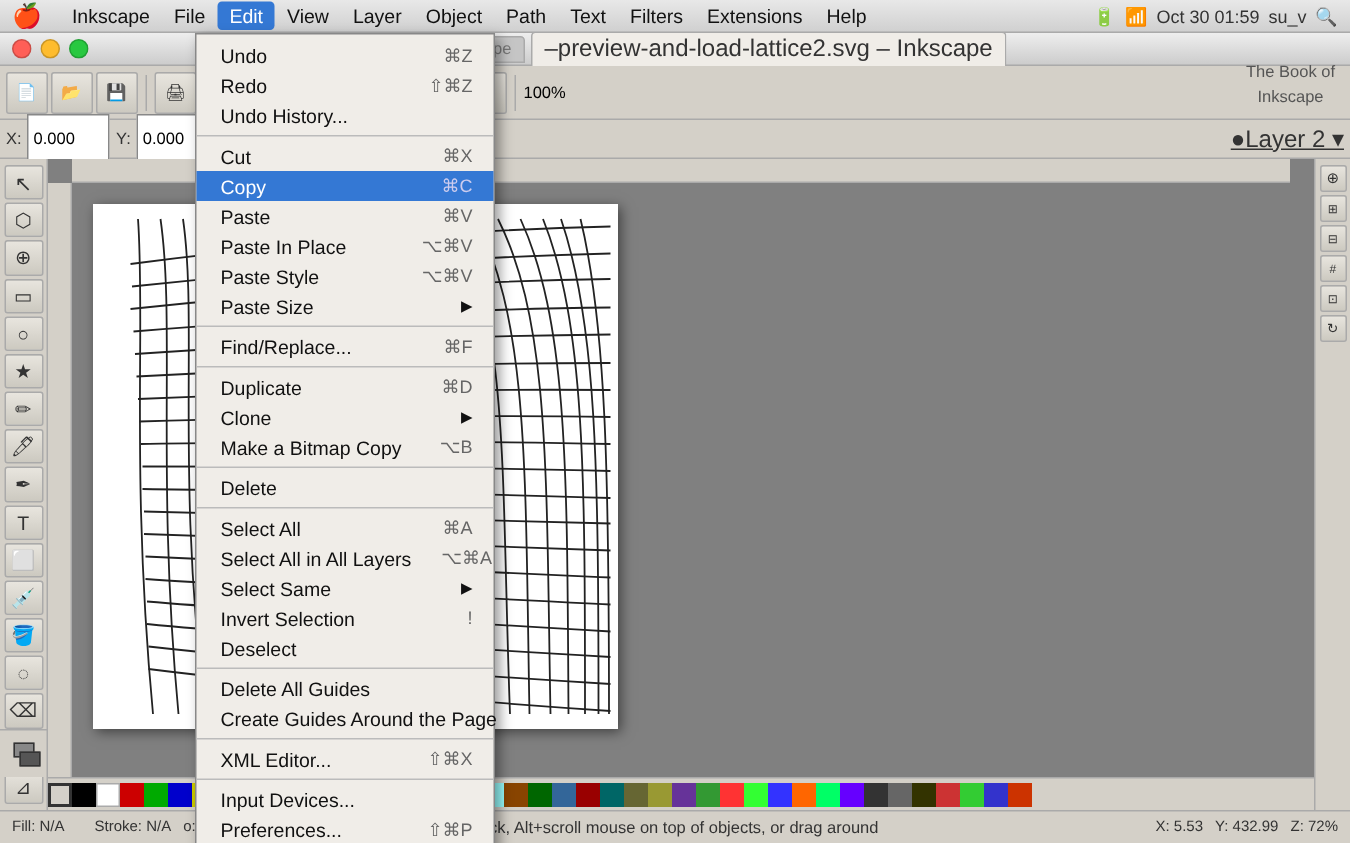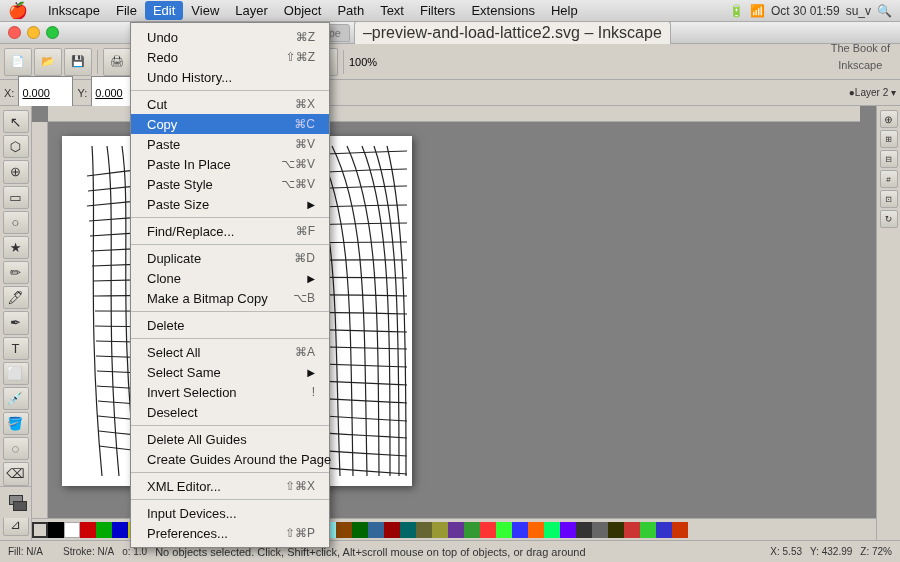--- a/index.html
+++ b/index.html
@@ -122,21 +122,20 @@
       color: #333;
       gap: 4px;
     }
     .coord-field {
       background: white;
       border: 1px solid #888;
       height: 18px;
       width: 55px;
       font-size: 11px;
       padding: 16px 3px;
-      text-decoration: underline;
     }
     .coord-label {
       font-size: 11px;
       color: #333;
     }
 
     
     .main-layout {
       display: flex;
       position: absolute;
@@ -350,21 +349,21 @@
   <div class="toolbar2" style="position:relative; top:22px;">
     <span class="coord-label">X:</span>
     <input class="coord-field" value="0.000" style="">
     <span class="coord-label">Y:</span>
     <input class="coord-field" value="0.000" style="">
     <span class="coord-label">W:</span>
     <input class="coord-field" value="0.000" style="">
     <span class="coord-label">H:</span>
     <input class="coord-field" value="0.000" style="">
     <span class="coord-label">px</span>
-    <span style="margin-left:auto; font-size:10px;">●Layer 2 ▾</span>
+    <span style="margin-left:auto; font-size:16px;text-decoration:underline;">●Layer 2 ▾</span>
   </div>
 
   <div class="main-layout">
 
     <div class="left-toolbar">
       <div class="left-btn" style="font-size:14px;">↖</div>
       <div class="left-btn">⬡</div>
       <div class="left-btn">⊕</div>
       <div class="left-btn">▭</div>
       <div class="left-btn">○</div>
@@ -578,20 +577,24 @@
       <span>Delete</span>
     </div>
 
     <div class="menu-separator"></div>
 
     <div class="menu-item">
       <span>Select All</span>
       <span class="shortcut">⌘A</span>
     </div>
     <div class="menu-item">
+      <span>Select All in All Layers</span>
+      <span class="shortcut">⌥⌘A</span>
+    </div>
+    <div class="menu-item">
       <span>Select Same</span>
       <span class="arrow">▶</span>
     </div>
     <div class="menu-item">
       <span>Invert Selection</span>
       <span class="shortcut">!</span>
     </div>
     <div class="menu-item">
       <span>Deselect</span>
     </div>

